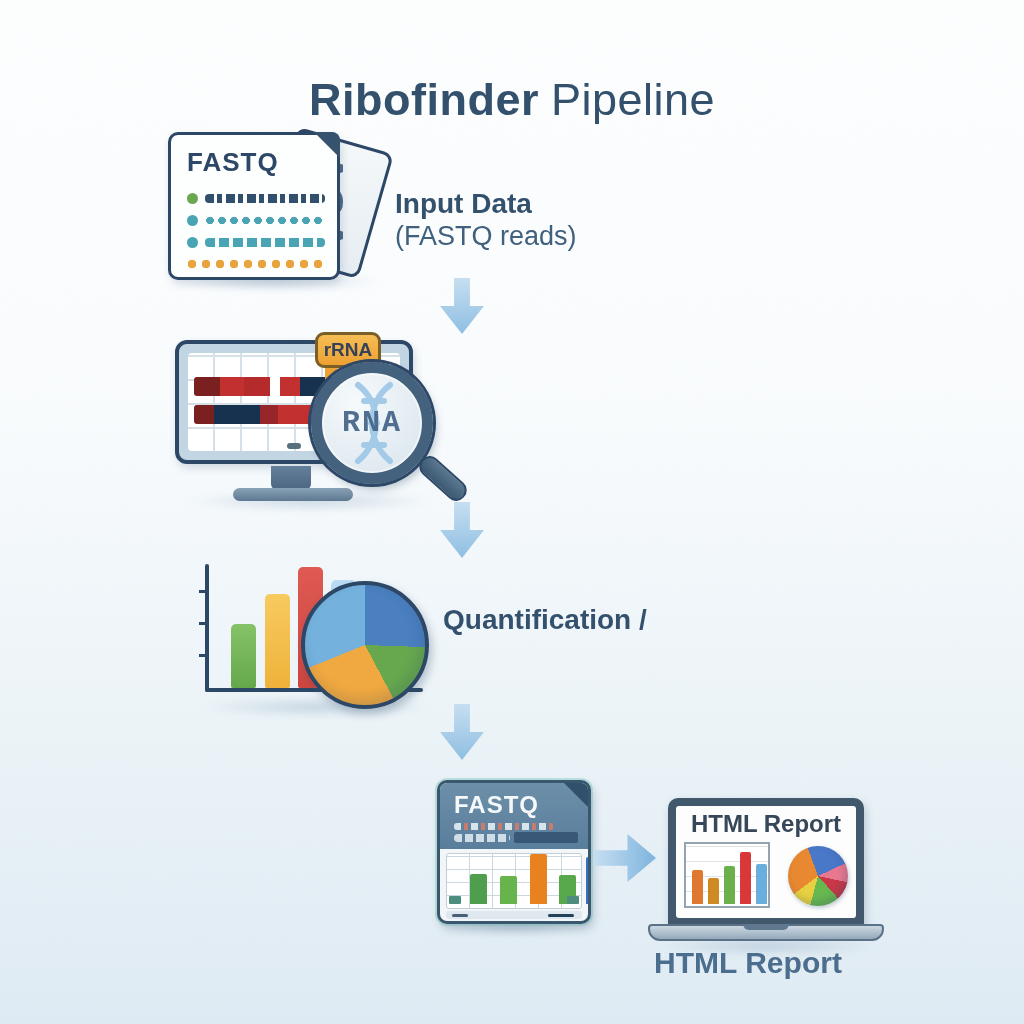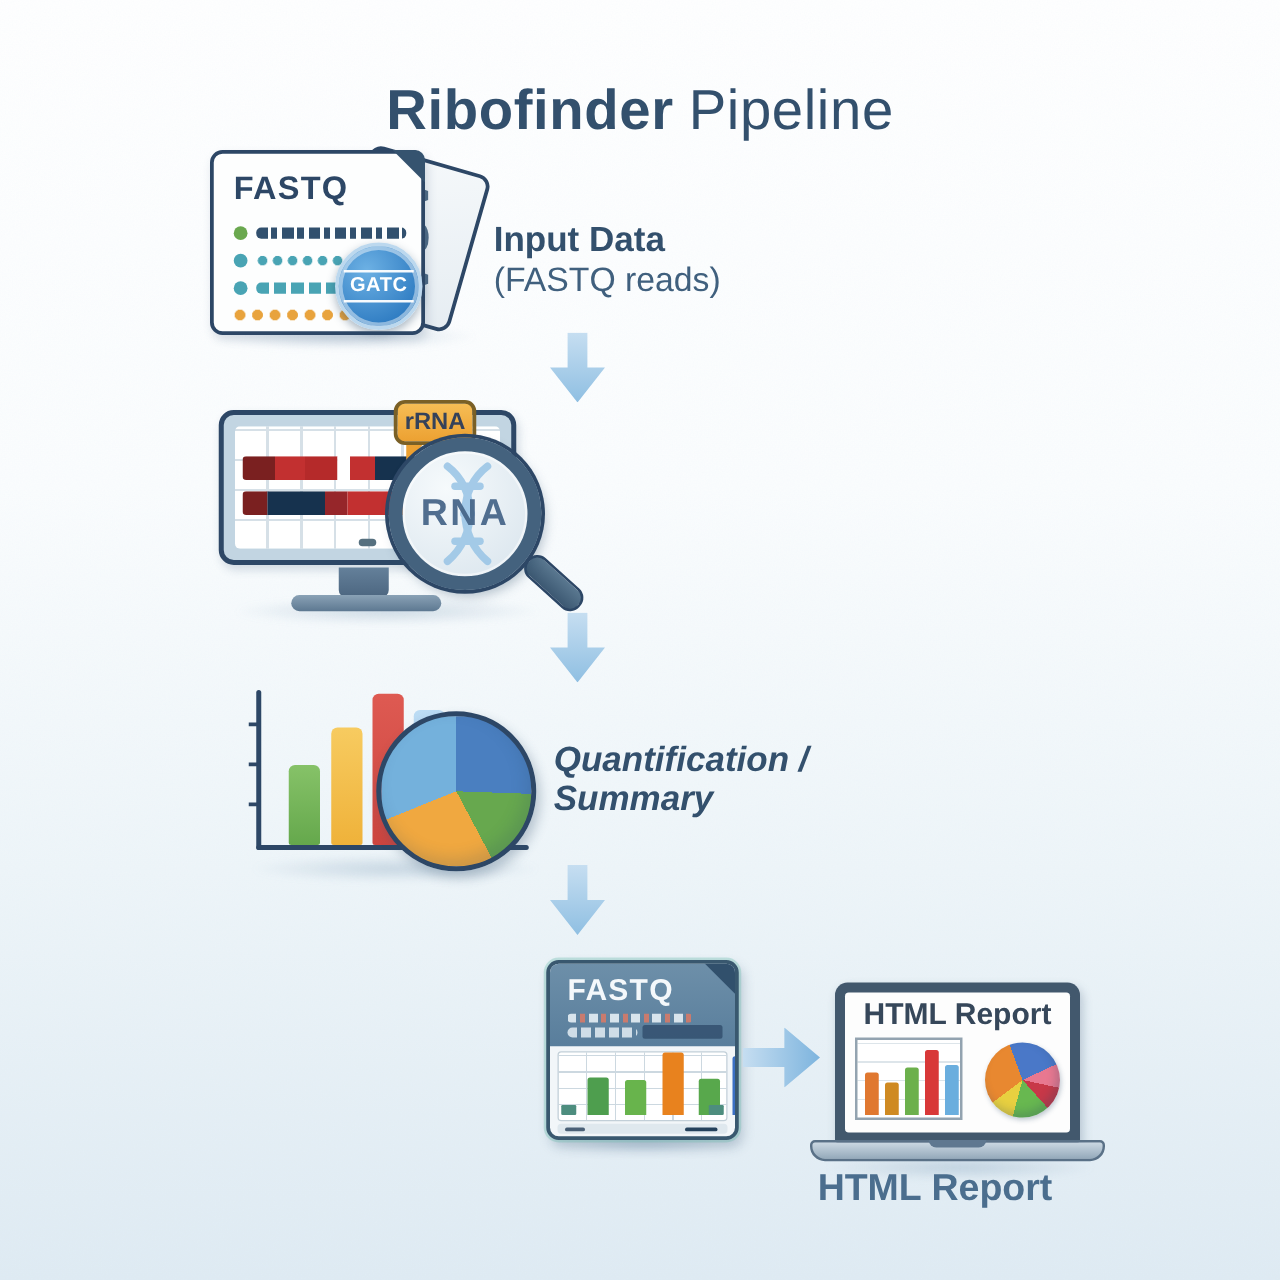--- a/index.html
+++ b/index.html
@@ -4,21 +4,21 @@
 <style>
   * { margin:0; padding:0; box-sizing:border-box; }
   html,body { width:1024px; height:1024px; }
   body{
     font-family:"Liberation Sans", sans-serif;
     background:linear-gradient(180deg,#ffffff 0%,#fbfdfe 38%,#eef5f9 68%,#dfebf3 100%);
     position:relative; overflow:hidden;
   }
   .canvas{ position:absolute; inset:0; width:1024px; height:1024px; }
   .noise{ position:absolute; inset:0; z-index:0; pointer-events:none; }
-  .layer{ position:absolute; inset:0; z-index:1; }
+  .layer{ position:absolute; inset:0; z-index:1;margin-top:12px; }
 
   
   .title{ position:absolute; top:62px; left:0; width:1024px; text-align:center;
           font-size:45px; letter-spacing:.5px; color:var(--heading); }
   .title .brand{ font-weight:bold; }
   .title .rest{ font-weight:normal; margin-left:12px; }
 
   .step-text{ position:absolute; color:var(--heading); }
   .step-text .h{ font-size:28px; font-weight:bold; line-height:1.12; }
   .step-text .sub{ font-size:27px; font-weight:normal; color:var(--sub); line-height:1.15; margin-top:2px; }
@@ -87,21 +87,21 @@
     display:flex; align-items:center; justify-content:center; z-index:3; }
   .bubble span{ font-size:19px; font-weight:bold; color:#35425a; }
   .bubble-tail{ position:absolute; left:160px; top:36px; width:0; height:0; z-index:3;
     border-top:15px solid #ecА132; border-top:15px solid #eca132; border-right:13px solid transparent; }
   .lens{ position:absolute; left:146px; top:30px; width:150px; height:150px; z-index:4; }
   .lens-glass{ position:absolute; left:0; top:0; width:122px; height:122px; border-radius:50%;
     border:11px solid #44627e; box-shadow:0 0 0 3px var(--ink), inset 0 0 0 2px rgba(255,255,255,.5), 3px 5px 9px rgba(50,80,110,.35);
     background:radial-gradient(circle at 35% 30%, #f6fafc, #dfe9f0 75%);
     display:flex; align-items:center; justify-content:center; overflow:hidden; }
   .lens-glass svg{ position:absolute; left:12px; top:4px; }
-  .lens-label{ position:relative; font-size:30px; font-weight:bold; color:#48678a; letter-spacing:2px; opacity:.95; }
+  .lens-label{ position:relative; font-size:30px; font-weight:bold; color:#48678a; letter-spacing:2px; opacity:.95;font-family:Liberation Mono, monospace; }
   .lens-handle{ position:absolute; left:104px; top:106px; width:56px; height:21px; border-radius:10px;
     background:linear-gradient(180deg,#5a7890,#3c5872); border:2px solid var(--ink); transform:rotate(42deg); }
 
   
   .s3{ position:absolute; left:185px; top:538px; width:260px; height:165px; }
   .axis-y{ position:absolute; left:20px; top:14px; width:4px; height:128px; background:var(--ink); border-radius:2px; }
   .axis-x{ position:absolute; left:20px; top:138px; width:218px; height:4px; background:var(--ink); border-radius:2px; }
   .tick{ position:absolute; left:14px; width:7px; height:3px; background:var(--ink); }
   .bar{ position:absolute; width:25px; border-radius:5px 5px 2px 2px; bottom:0; }
   .bar.b1{ left:46px; top:74px;  height:64px; background:linear-gradient(180deg,#86c268,#65a84c); }
@@ -201,23 +201,20 @@
           <span class="seq-line dots-teal"></span>
         </div>
         <div class="seq-row" style="top:102px;">
           <span class="seq-dot" style="background:#49a4b4;"></span>
           <span class="seq-line dash-teal"></span>
         </div>
         <div class="seq-row" style="top:124px;">
           <span class="seq-line dots-orange" style="height:11px;"></span>
         </div>
       </div>
-      <div class="gatc-badge">
-        <span>GATC</span>
-      </div>
     </div>
     <div class="step-text" style="left:395px; top:176px;">
       <div class="h">Input Data</div>
       <div class="sub">(FASTQ reads)</div>
     </div>
 
     <div class="arrow-down" style="left:440px; top:266px;"></div>
 
     <div class="s2">
       <div class="icon-shadow" style="left:20px; top:158px; width:250px; height:22px;"></div>
@@ -272,23 +269,22 @@
       <div class="axis-x"></div>
       <div class="tick" style="top:40px;"></div>
       <div class="tick" style="top:72px;"></div>
       <div class="tick" style="top:104px;"></div>
       <div class="bar b1"></div>
       <div class="bar b2"></div>
       <div class="bar b3"></div>
       <div class="bar b4"></div>
       <div class="pie"></div>
     </div>
-    <div class="step-text" style="left:443px; top:592px;font-style:italic;">
+    <div class="step-text" style="left:443px; top:592px;">
       <div class="h">Quantification /</div>
-      <div class="h">Summary</div>
     </div>
 
     <div class="arrow-down" style="left:440px; top:692px;"></div>
 
     <div class="s4">
       <div class="icon-shadow" style="left:6px; top:146px; width:160px; height:18px;"></div>
       <div class="rfile">
         <div class="rf-header"></div>
         <div class="rf-fold"></div>
         <div class="rf-title">FASTQ</div>

